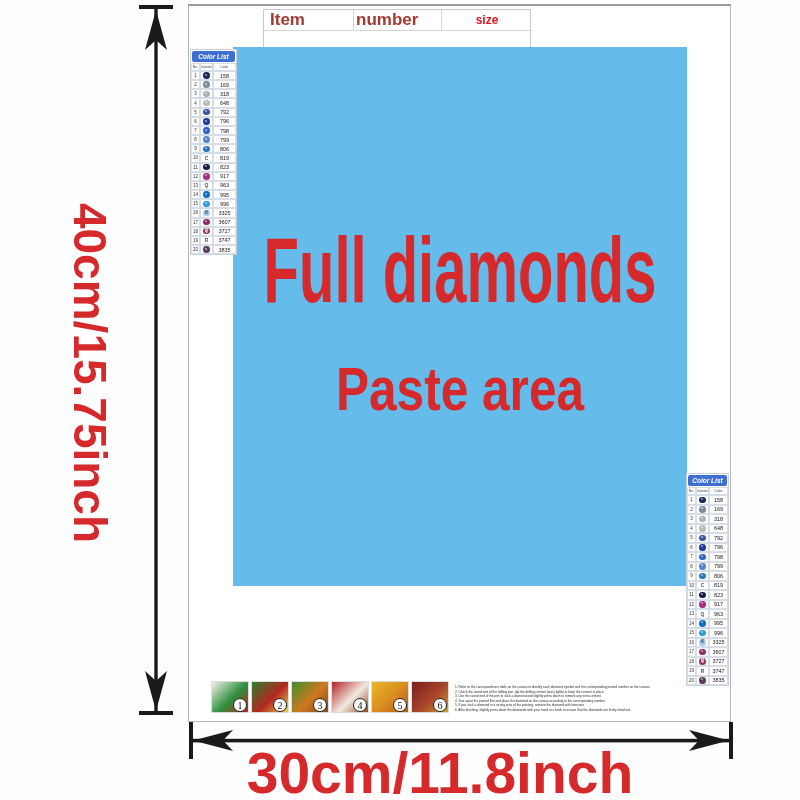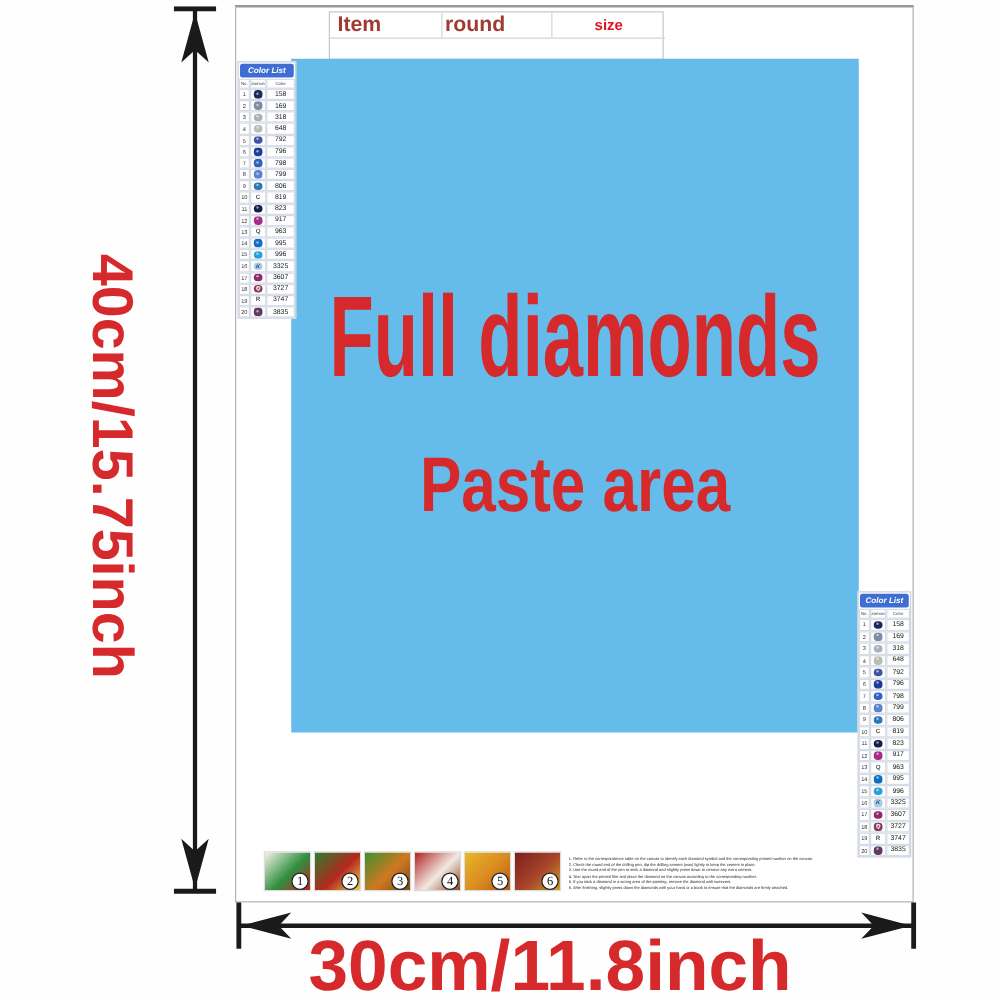--- a/index.html
+++ b/index.html
@@ -76,21 +76,21 @@
 </head>
 <body>
 
 <div class="stage">
 
   <div class="canvas">
 
     <div class="spec-table">
       <div class="spec-r spec-hr">
         <span class="spec-h item" style="color: rgb(161, 58, 49);">Item</span>
-        <span class="spec-h number" style="color: rgb(161, 58, 49);">round</span>
+        <span class="spec-h number" style="color: rgb(161, 58, 49);">number</span>
         <span class="spec-h size" style="color: rgb(227, 16, 29);">size</span>
       </div>
     </div>
 
     <div class="blue-area" style="background: rgb(101, 187, 233);">
       <div class="paste-text fd" style="color: rgb(213, 41, 44);">Full diamonds</div>
       <div class="paste-text pa" style="color: rgb(213, 41, 44);">Paste area</div>
     </div>
 
     <div class="color-list left">

